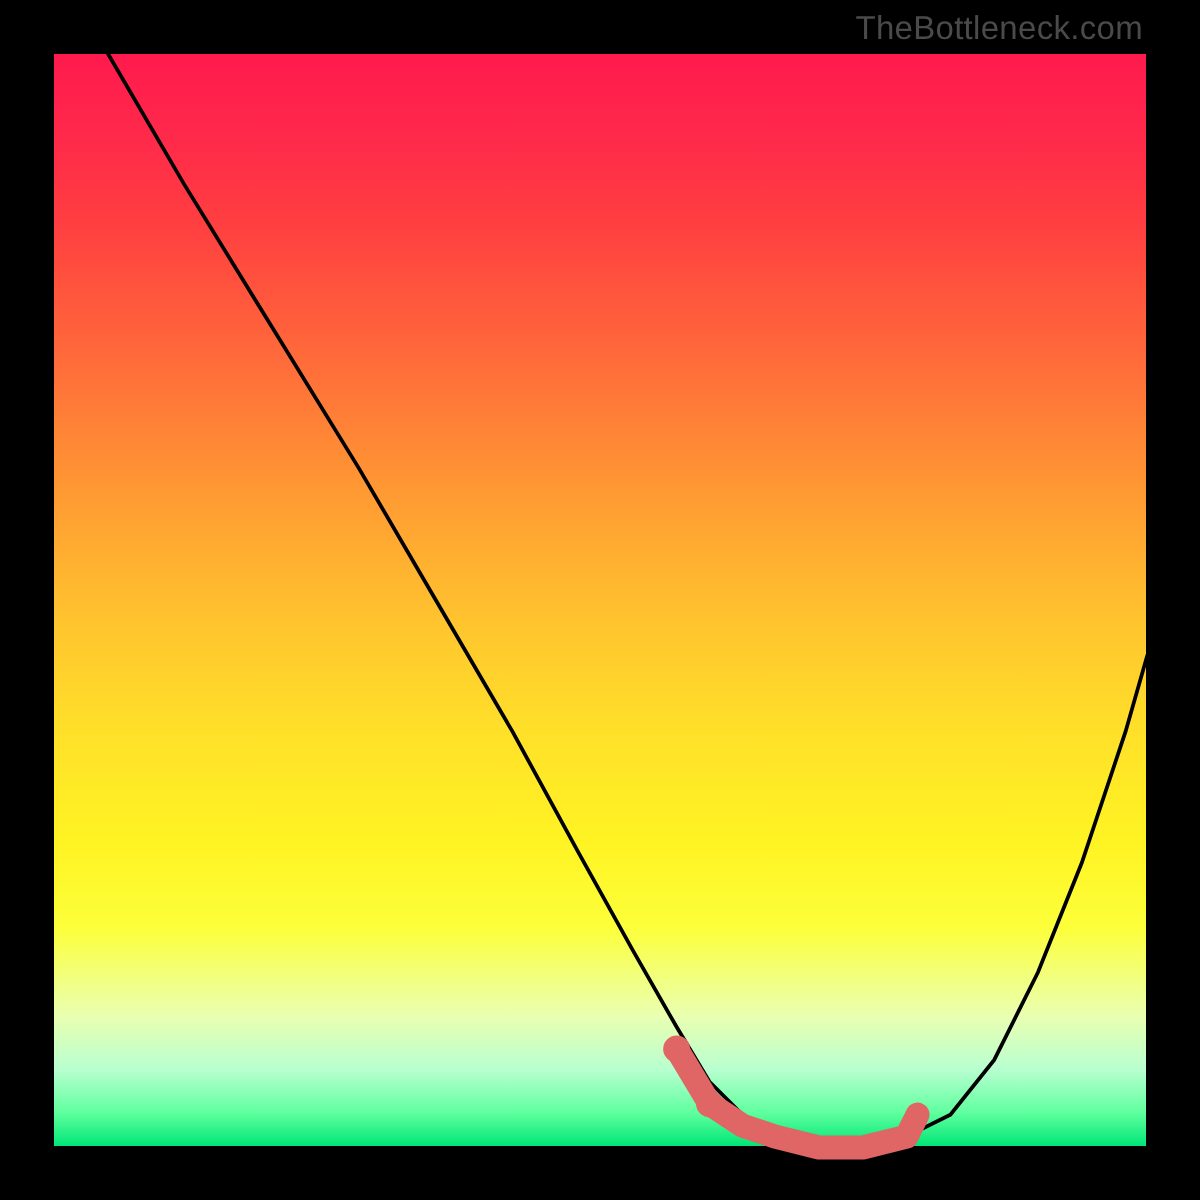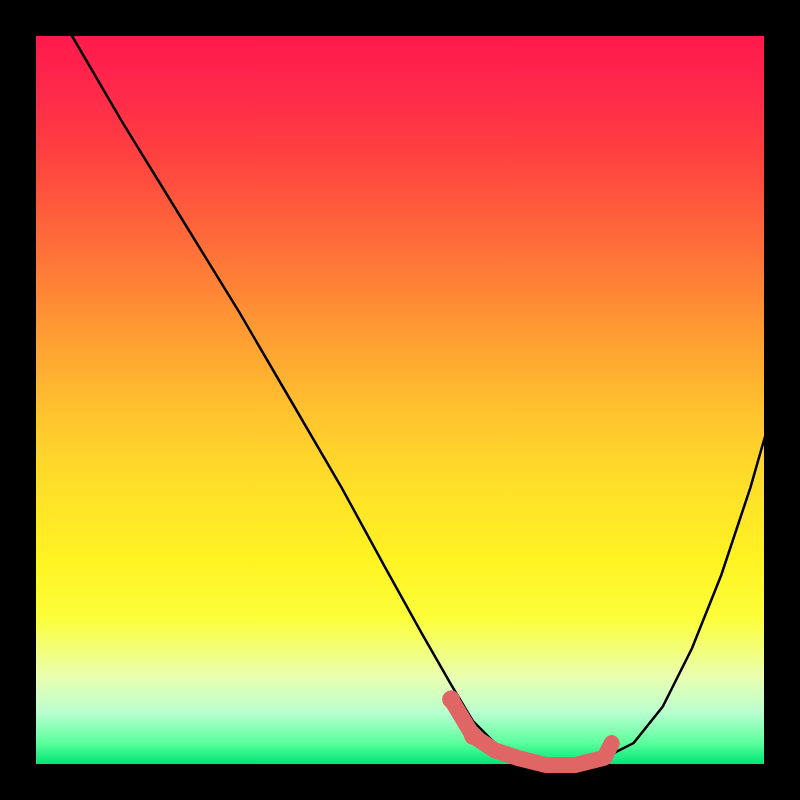--- a/index.html
+++ b/index.html
@@ -67,13 +67,14 @@
 <div class="frame">
   <div class="plot-area"></div>
 
   <svg class="curves" viewBox="0 0 730 730">
     <path id="curve-path" fill="none" stroke="#000" stroke-width="2.5" d="M36.5 0.0 L87.6 87.6 L146.0 182.5 L204.4 277.4 L255.5 365.0 L306.6 452.6 L350.4 532.9 L386.9 598.6 L416.1 649.7 L438.0 686.2 L459.9 708.1 L481.8 722.7 L511.0 730.0 L540.2 730.0 L569.4 722.7 L598.6 708.1 L627.8 671.6 L657.0 613.2 L686.2 540.2 L715.4 452.6 L730.0 401.5"></path>
     <path id="highlight-path" fill="none" stroke="#e06666" stroke-width="16" stroke-linecap="round" stroke-linejoin="round" d="M416.1 664.3 L438.0 700.8 L459.9 715.4 L481.8 722.7 L511.0 730.0 L540.2 730.0 L569.4 722.7 L576.7 708.1"></path>
     <circle id="dot-a" r="9" fill="#e06666" cx="416.1" cy="664.3"></circle>
     <circle id="dot-b" r="9" fill="#e06666" cx="438.0" cy="700.8"></circle>
   </svg>
 
+  <div class="watermark">TheBottleneck.com</div>
 </div>
 
 </body></html>

